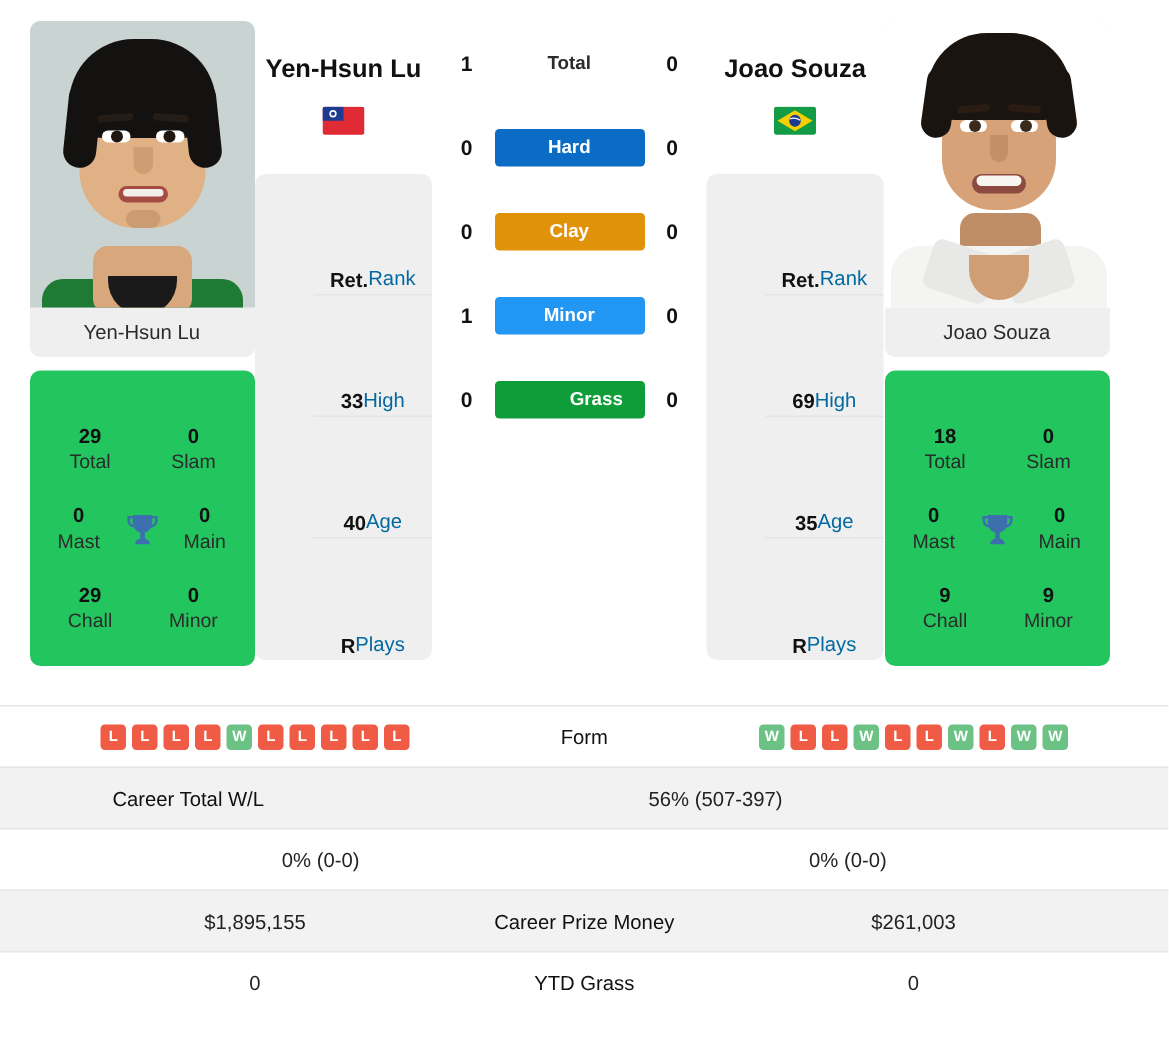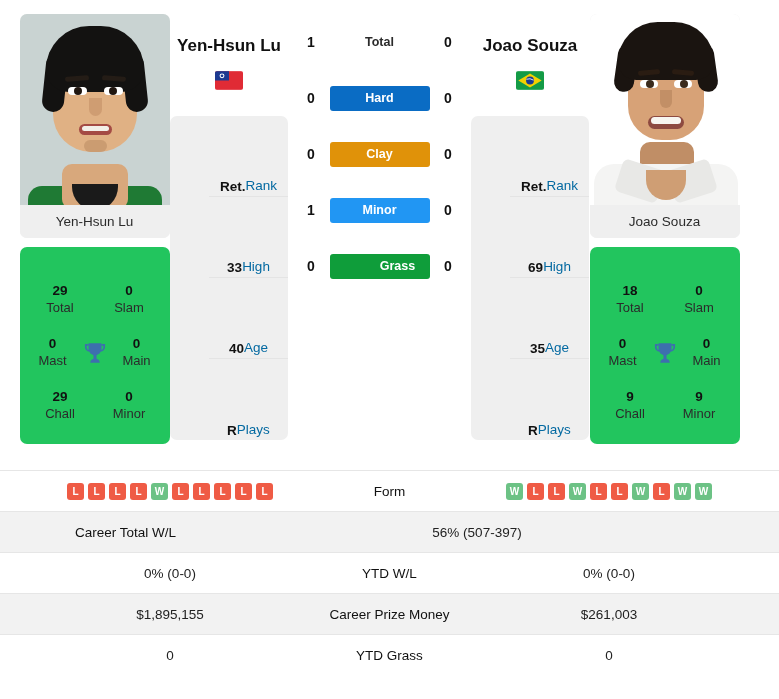--- a/index.html
+++ b/index.html
@@ -511,21 +511,20 @@
       </div>
     </div>
 
     <div class="trow alt">
       <div class="tcell-mid">Career Total W/L</div>
       <div class="tcell-right">56% (507-397)</div>
     </div>
 
     <div class="trow">
       <div class="tcell-left">0% (0-0)</div>
-      <div class="tcell-mid">YTD W/L</div>
       <div class="tcell-right">0% (0-0)</div>
     </div>
 
     <div class="trow alt">
       <div class="tcell-left">$1,895,155</div>
       <div class="tcell-mid">Career Prize Money</div>
       <div class="tcell-right">$261,003</div>
     </div>
 
     <div class="trow">

